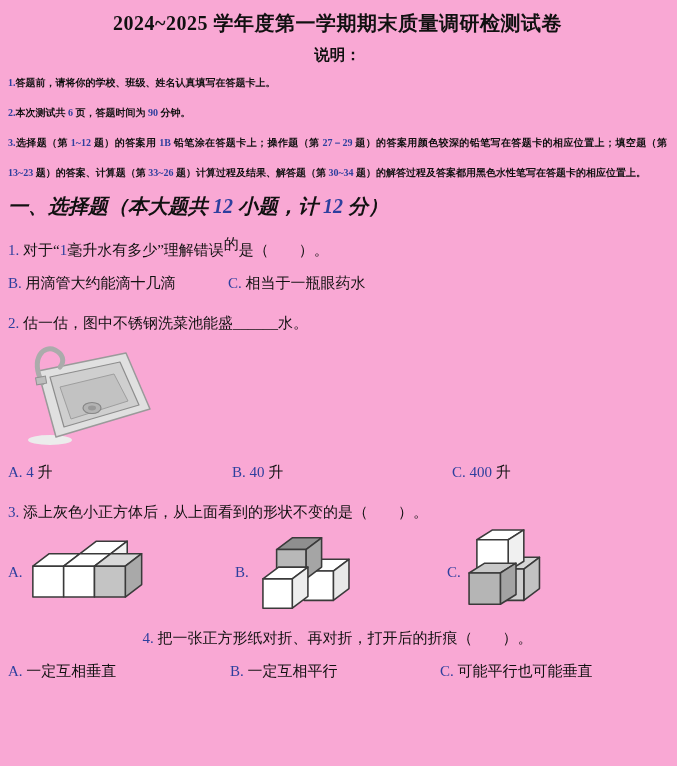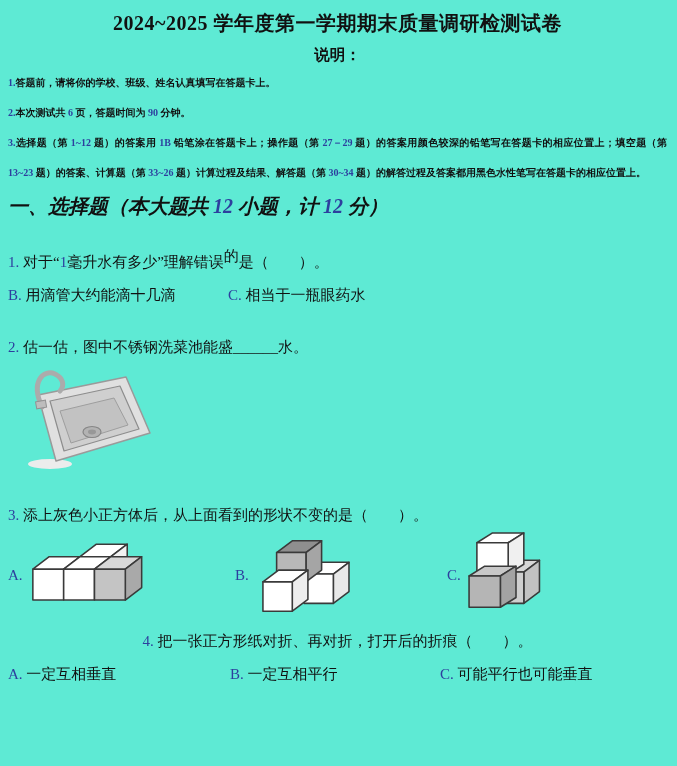--- a/index.html
+++ b/index.html
@@ -2,39 +2,39 @@
 <html><head>
 <meta charset="utf-8">
 <style>
   html,body{margin:0;padding:0;background:#ffffff;}
   .page{
     position:relative;
     width:677px;height:766px;
     box-sizing:border-box;
     padding:6px 10px 0 8px;
     overflow:hidden;
-    background:#5eead4;
+    background:#f9a8d4;
     color:#111;
     font-family:"Liberation Serif","DejaVu Serif",serif;
   }
   .title1{
     text-align:center;font-size:20px;font-weight:700;
     margin:4px 0 0;line-height:26px;letter-spacing:0.5px;
   }
   .title2{
     text-align:center;font-size:19px;font-weight:700;
     margin:14px 0 10px;line-height:24px;letter-spacing:1px;
   }
   .instr-head{font-weight:700;font-size:15.5px;line-height:26px;margin:6px 0 0;text-align:center;}
   .instr-item{
     font-weight:700;font-size:10px;line-height:30px;margin:0;
     text-align:justify;
   }
   .section-head{font-weight:700;font-size:20px;line-height:28px;margin:4px 0 0;font-style:italic;}
-  .q{font-size:15px;line-height:20px;margin:32px 0 0;font-weight:400;}
+  .q{font-size:15px;line-height:20px;margin:20px 0 0;font-weight:400;}
   .opts{display:flex;margin-top:13px;font-size:15px;line-height:20px;}
   .opt-a{width:224px;}
   .opt-b{width:220px;}
   .opt-c{flex:1;}
   .lat{font-family:"Liberation Serif",serif;color:#2d3f9e;}
   .sup{position:relative;top:-6px;}
   .sink-wrap{margin:8px 0 0 0;height:108px;}
   .figrow{display:flex;align-items:center;margin-top:4px;height:92px;font-size:15px;}
   .figcell{display:flex;align-items:center;}
   .figcell .figlabel{margin-right:6px;}
@@ -68,20 +68,25 @@
     <svg width="152" height="108" viewBox="0 0 152 108">
       <ellipse cx="42" cy="99" rx="22" ry="5" fill="#ececec"></ellipse>
       <polygon points="30,30 118,12 142,68 48,96" fill="#e0e0e0" stroke="#9a9a9a" stroke-width="1.5" stroke-linejoin="round"></polygon>
       <polygon points="42,36 112,21 131,64 56,86" fill="#cfcfcf" stroke="#8d8d8d" stroke-width="1.2" stroke-linejoin="round"></polygon>
       <polygon points="52,46 106,33 120,60 63,78" fill="#c2c2c2" stroke="#9e9e9e" stroke-width="1"></polygon>
       <ellipse cx="84" cy="67" rx="9" ry="5.5" fill="#b3b3b3" stroke="#868686" stroke-width="1.2"></ellipse>
       <ellipse cx="84" cy="67" rx="4" ry="2.4" fill="#989898"></ellipse>
       <path d="M34,42 C22,16 36,4 47,9 C55,13 57,20 52,26" fill="none" stroke="#ababab" stroke-width="5" stroke-linecap="round"></path>
       <rect x="28" y="36" width="10" height="7" fill="#bdbdbd" stroke="#919191" stroke-width="1" transform="rotate(-10 33 39)"></rect>
     </svg>
+  </div>
+  <div class="opts">
+    <span class="opt-a"><span class="lat">A.</span> <span class="lat">4</span> 升</span>
+    <span class="opt-b"><span class="lat">B.</span> <span class="lat">40</span> 升</span>
+    <span class="opt-c"><span class="lat">C.</span> <span class="lat">400</span> 升</span>
   </div>
 
   <div class="q"><span class="lat">3.</span> 添上灰色小正方体后，从上面看到的形状不变的是（　　）。</div>
   <div class="figrow">
     <div class="figcell fig-a">
       <span class="figlabel"><span class="lat">A.</span></span>
       <svg width="130" height="72" viewBox="0 0 135 72">
         <g stroke="#3a3a3a" stroke-width="1.6" stroke-linejoin="round">
 
           <polygon points="53,17 70,4 102,4 85,17" fill="#ffffff"></polygon>

